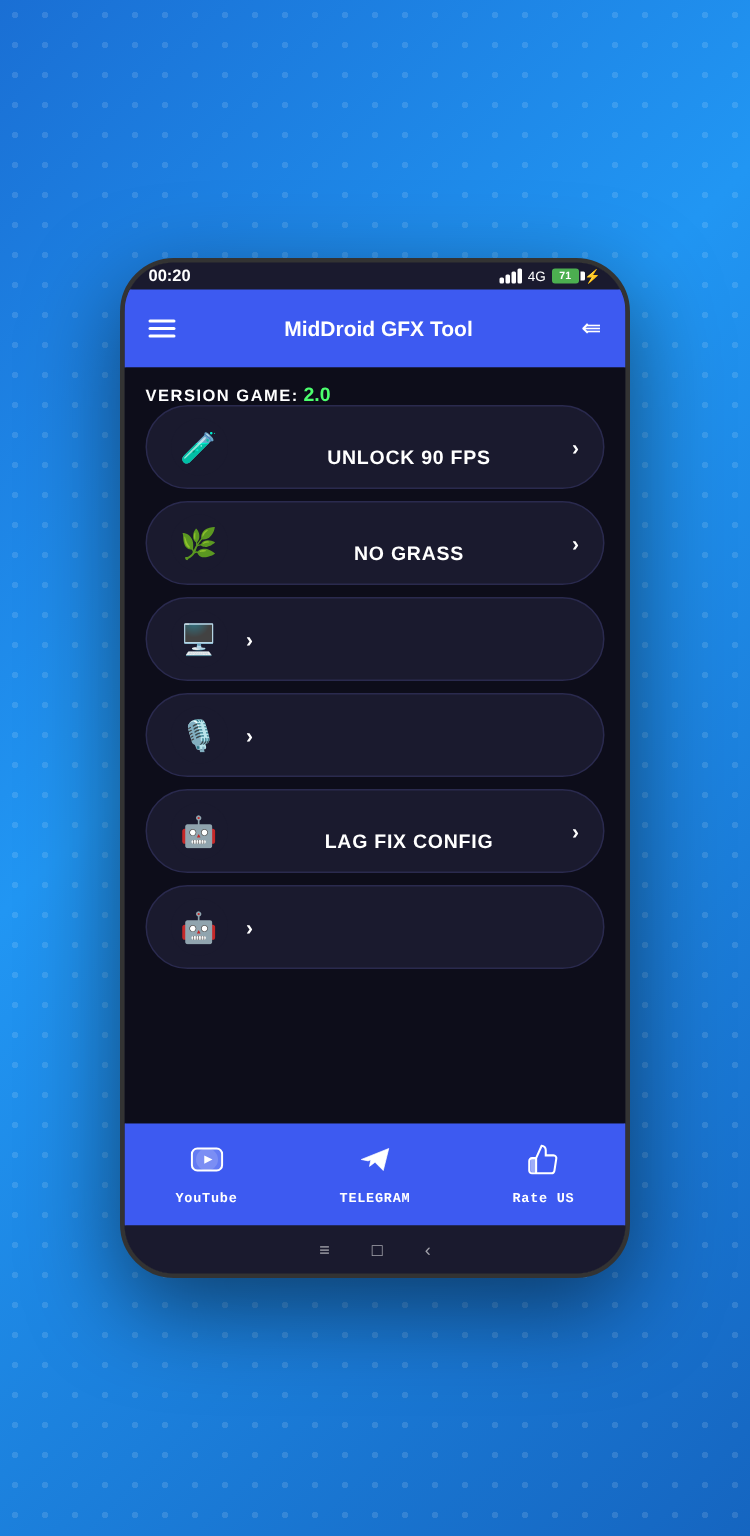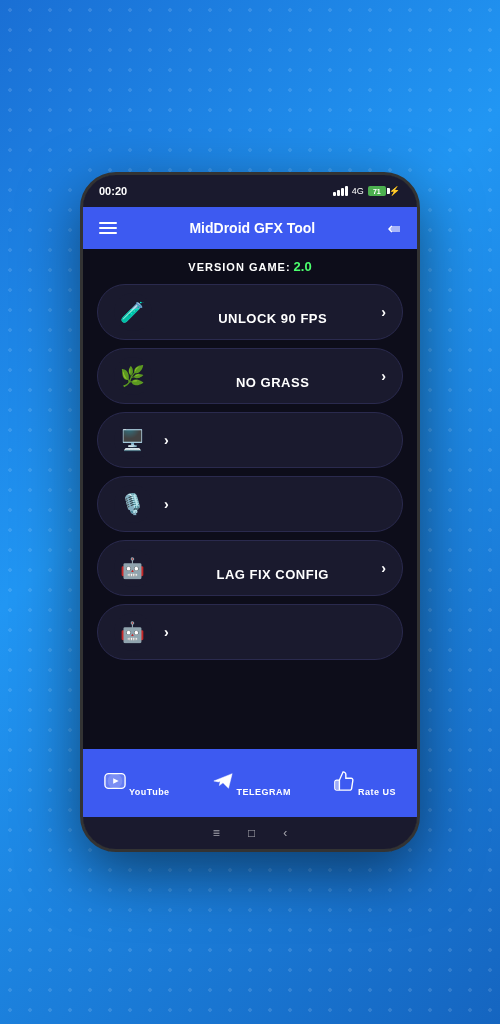--- a/index.html
+++ b/index.html
@@ -36,21 +36,21 @@
       border-radius: 36px;
       border: 3px solid #333;
       overflow: hidden;
       position: relative;
       box-shadow: 0 20px 60px rgba(0,0,0,0.5), inset 0 0 0 1px #444;
     }
 
     
     .status-bar {
       background: #1a1a2e;
-      height: 32px;
+      height: 18px;
       display: flex;
       align-items: center;
       justify-content: space-between;
       padding: 0 16px;
     }
 
     .status-time {
       color: white;
       font-size: 11px;
       font-weight: bold;
@@ -84,21 +84,21 @@
       right: -4px;
       width: 3px;
       height: 6px;
       background: white;
       border-radius: 0 1px 1px 0;
     }
 
     
     .header {
       background: #3d5af1;
-      height: 42px;
+      height: 52px;
       display: flex;
       align-items: center;
       justify-content: space-between;
       padding: 0 16px;
     }
 
     .hamburger {
       display: flex;
       flex-direction: column;
       gap: 3px;
@@ -118,22 +118,21 @@
       font-size: 14px;
       font-weight: bold;
     }
 
     .share-icon {
       color: white;
       font-size: 16px;
     }
 
     .version-badge {
-      text-align: center;
-      margin-bottom: 10px;
+      text-align: left;
       font-size: 11px;
       font-weight: bold;
     }
 
     .version-label {
       color: white;
       letter-spacing: 1px;
     }
 
     .version-number {
@@ -188,24 +187,25 @@
     .bottom-nav {
       background: #3d5af1;
       height: 68px;
       display: flex;
       align-items: center;
       justify-content: space-around;
     }
 
     .nav-item {
       display: flex;
-      flex-direction: row;
-      align-items: flex-end;
+      flex-direction: column;
+      align-items: center;
       gap: 3px;
       cursor: pointer;
+      font-family: Liberation Mono, monospace;
     }
 
     .nav-icon {
       font-size: 20px;
       color: white;
     }
 
     .nav-label {
       color: white;
       font-size: 9px;

